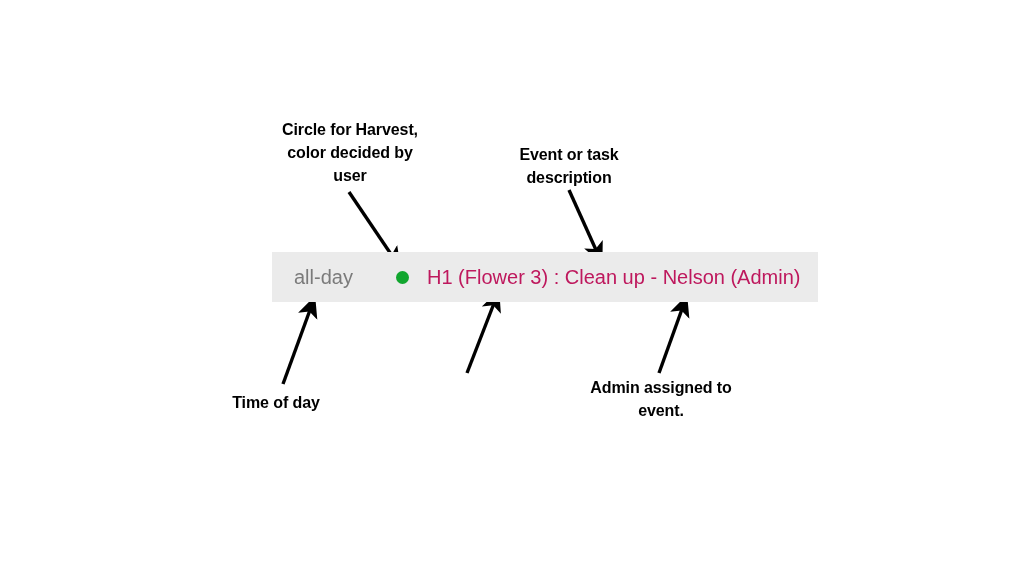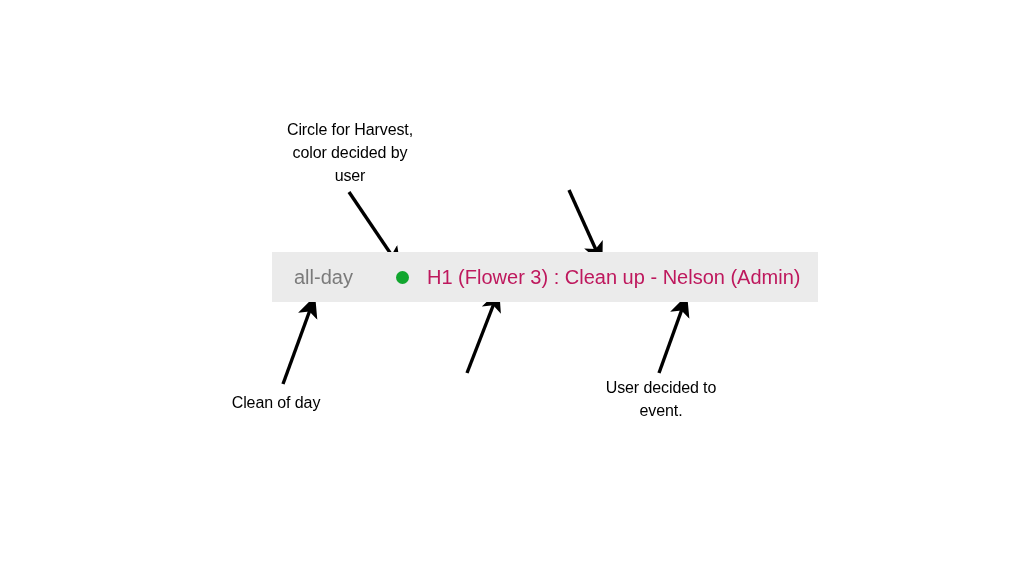--- a/index.html
+++ b/index.html
@@ -15,21 +15,21 @@
     overflow: hidden;
     font-family: "Liberation Sans", sans-serif;
   }
 
   
   .annot {
     position: absolute;
     color: #000000;
     font-family: "Liberation Sans", sans-serif;
     font-size: 16px;
-    font-weight: 400;
+    font-weight: 700;
     line-height: 23px;
     text-align: center;
     white-space: pre-line;
     letter-spacing: -0.1px;
   }
   #annot-circle  { left: 258px; top: 118px; width: 184px; }
   #annot-desc    { left: 489px; top: 143px; width: 160px; }
   #annot-time    { left: 206px; top: 391px; width: 140px; }
   #annot-room    { left: 386px; top: 376px; width: 160px; }
   #annot-user    { left: 581px; top: 376px; width: 160px; }
@@ -100,25 +100,27 @@
 
     <line x1="467" y1="373" x2="498" y2="293" stroke="#000000" stroke-width="3.4" marker-end="url(#ah)"></line>
 
     <line x1="659" y1="373" x2="686" y2="298" stroke="#000000" stroke-width="3.4" marker-end="url(#ah)"></line>
   </svg>
 
   <div class="annot" id="annot-circle">Circle for Harvest,
 color decided by
 user</div>
 
+  <div class="annot" id="annot-desc">Event or task
+description</div>
 
-  <div class="annot" id="annot-time">Clean of day</div>
+  <div class="annot" id="annot-time">Time of day</div>
 
 
-  <div class="annot" id="annot-user">User decided to
+  <div class="annot" id="annot-user">Admin assigned to
 event.</div>
 
   <div id="event-bar" style="background: rgb(235, 235, 235);">
     <span id="event-time">all-day</span>
 
     <span id="event-dot" style="background: rgb(17, 166, 46);"></span>
 
     <span id="event-title">H1 (Flower 3) : Clean up - Nelson (Admin)</span>
   </div>
 

